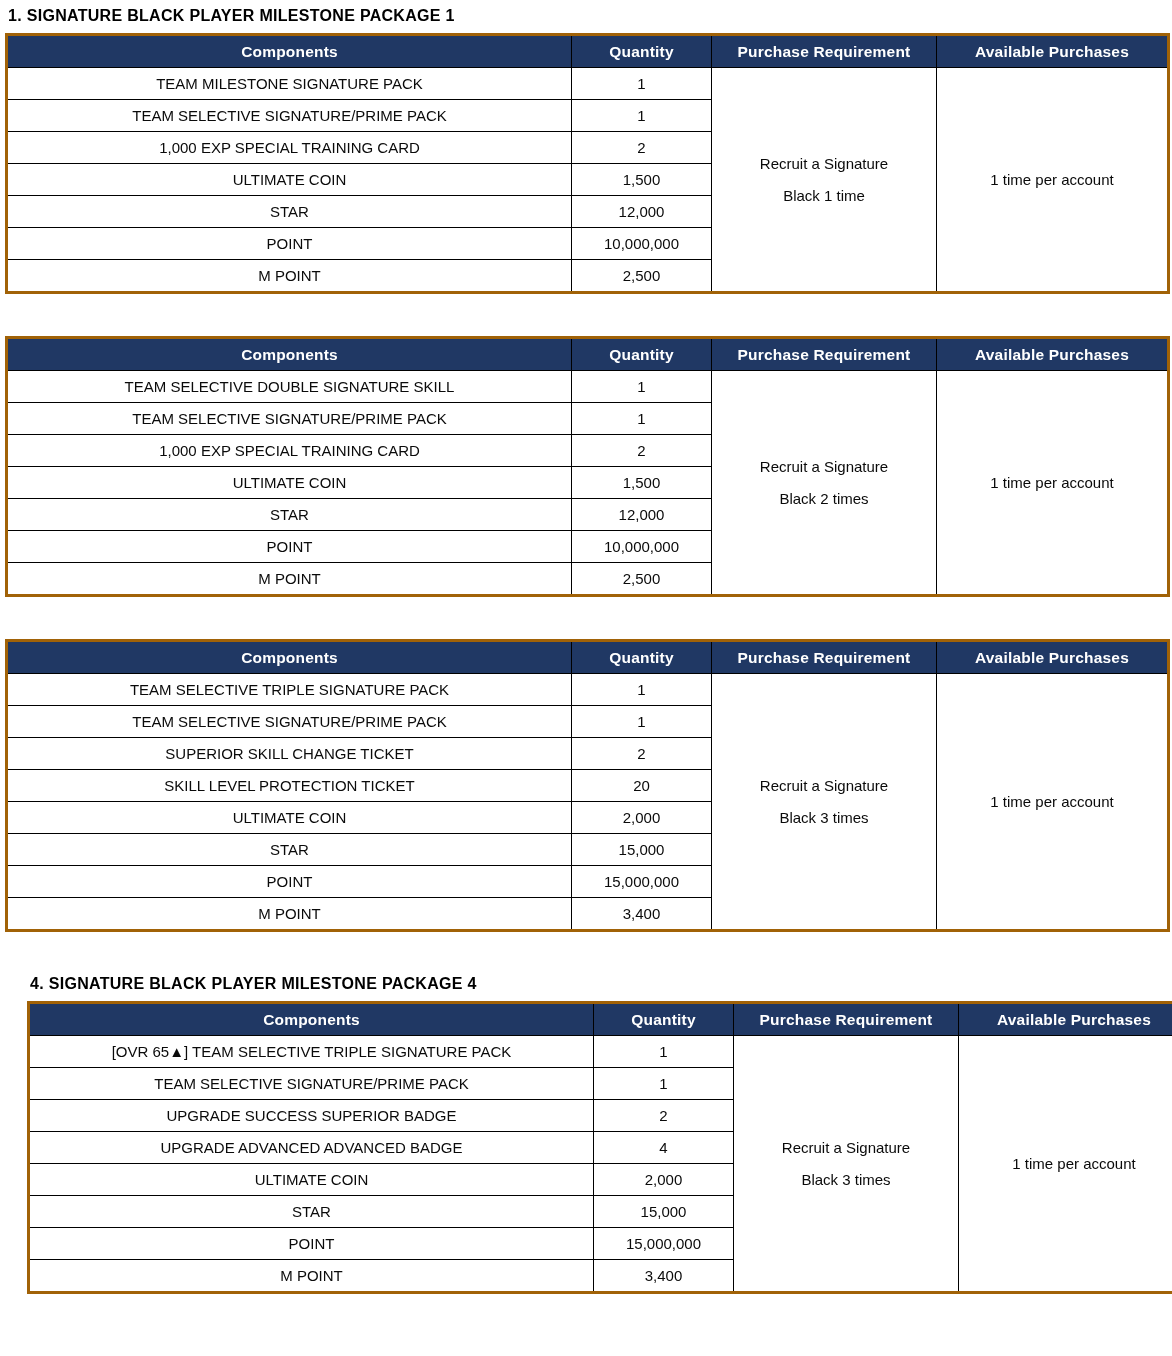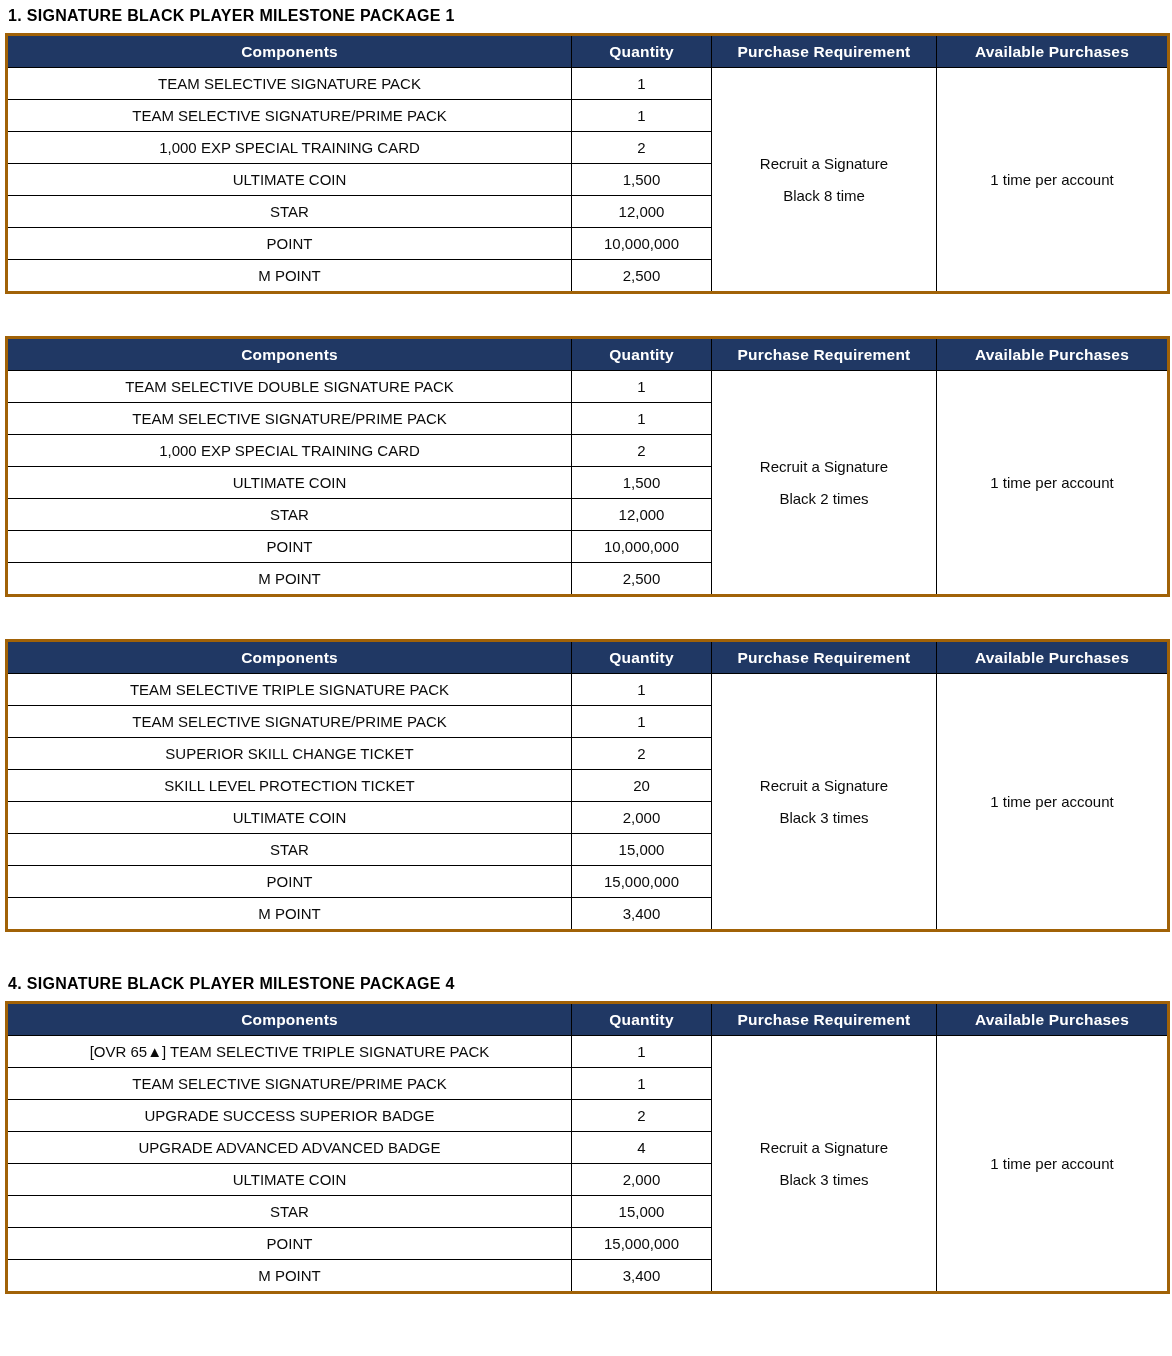--- a/index.html
+++ b/index.html
@@ -9,21 +9,21 @@
     width: 1172px;
     font-family: "Liberation Sans", "DejaVu Sans", sans-serif;
     color: #0a0a0a;
   }
   #doc {
     width: 1172px;
     padding-top: 6px;
     box-sizing: border-box;
   }
   .pkg { margin-bottom: 42px; }
-  .pkg:last-child { margin-bottom: 0; }
+  .pkg:last-child { margin-bottom: 0; padding-left: 22px; }
   .pkg-title {
     font-size: 16px;
     font-weight: bold;
     color: #000000;
     letter-spacing: 0.3px;
     margin: 0 0 8px 8px;
     line-height: 19px;
   }
   table.pkg-table {
     border-collapse: collapse;
@@ -81,25 +81,25 @@
         <thead>
           <tr>
             <th>Components</th>
             <th>Quantity</th>
             <th>Purchase Requirement</th>
             <th>Available Purchases</th>
           </tr>
         </thead>
         <tbody>
           <tr>
-            <td>TEAM SELECTIVE SIGNATURE PACK</td>
+            <td>TEAM MILESTONE SIGNATURE PACK</td>
             <td>1</td>
             <td class="req-cell" rowspan="7">
               <div class="req-line">Recruit a Signature</div>
-              <div class="req-line">Black 8 time</div>
+              <div class="req-line">Black 1 time</div>
             </td>
             <td class="avail-cell" rowspan="7">1 time per account</td>
           </tr>
           <tr>
             <td>TEAM SELECTIVE SIGNATURE/PRIME PACK</td>
             <td>1</td>
           </tr>
           <tr>
             <td>1,000 EXP SPECIAL TRAINING CARD</td>
             <td>2</td>
@@ -134,21 +134,21 @@
         <thead>
           <tr>
             <th>Components</th>
             <th>Quantity</th>
             <th>Purchase Requirement</th>
             <th>Available Purchases</th>
           </tr>
         </thead>
         <tbody>
           <tr>
-            <td>TEAM SELECTIVE DOUBLE SIGNATURE PACK</td>
+            <td>TEAM SELECTIVE DOUBLE SIGNATURE SKILL</td>
             <td>1</td>
             <td class="req-cell" rowspan="7">
               <div class="req-line">Recruit a Signature</div>
               <div class="req-line">Black 2 times</div>
             </td>
             <td class="avail-cell" rowspan="7">1 time per account</td>
           </tr>
           <tr>
             <td>TEAM SELECTIVE SIGNATURE/PRIME PACK</td>
             <td>1</td>

